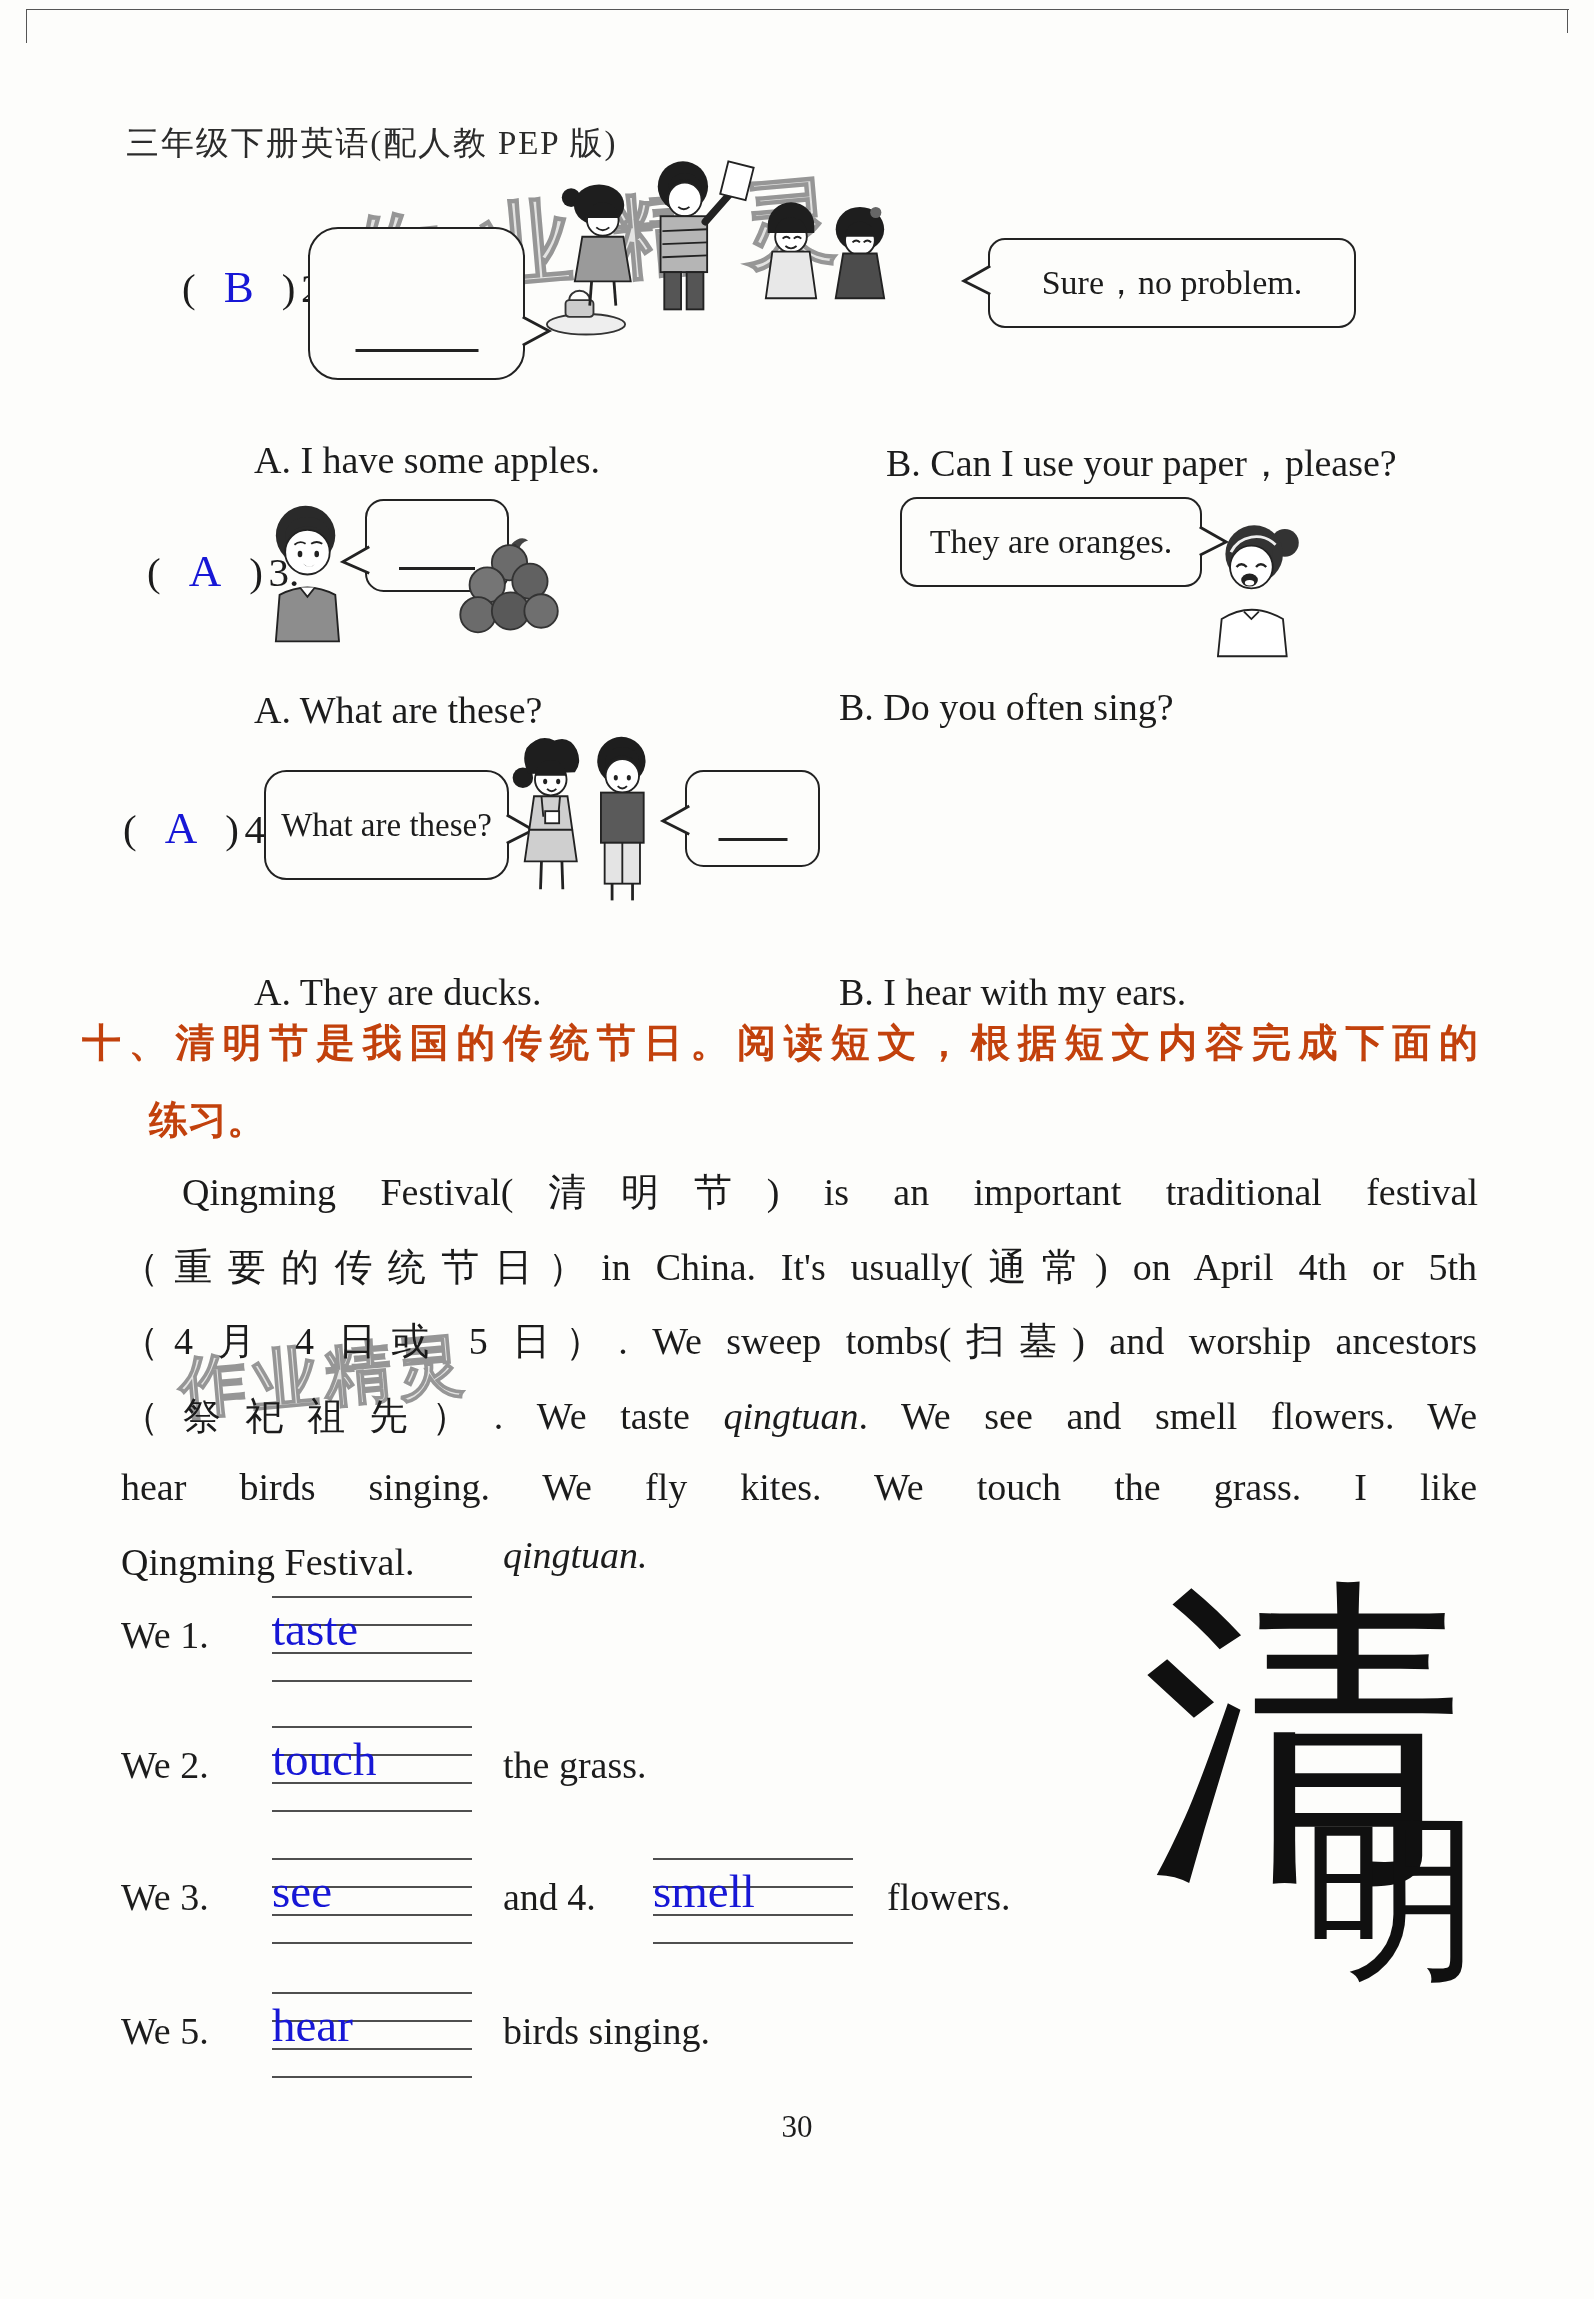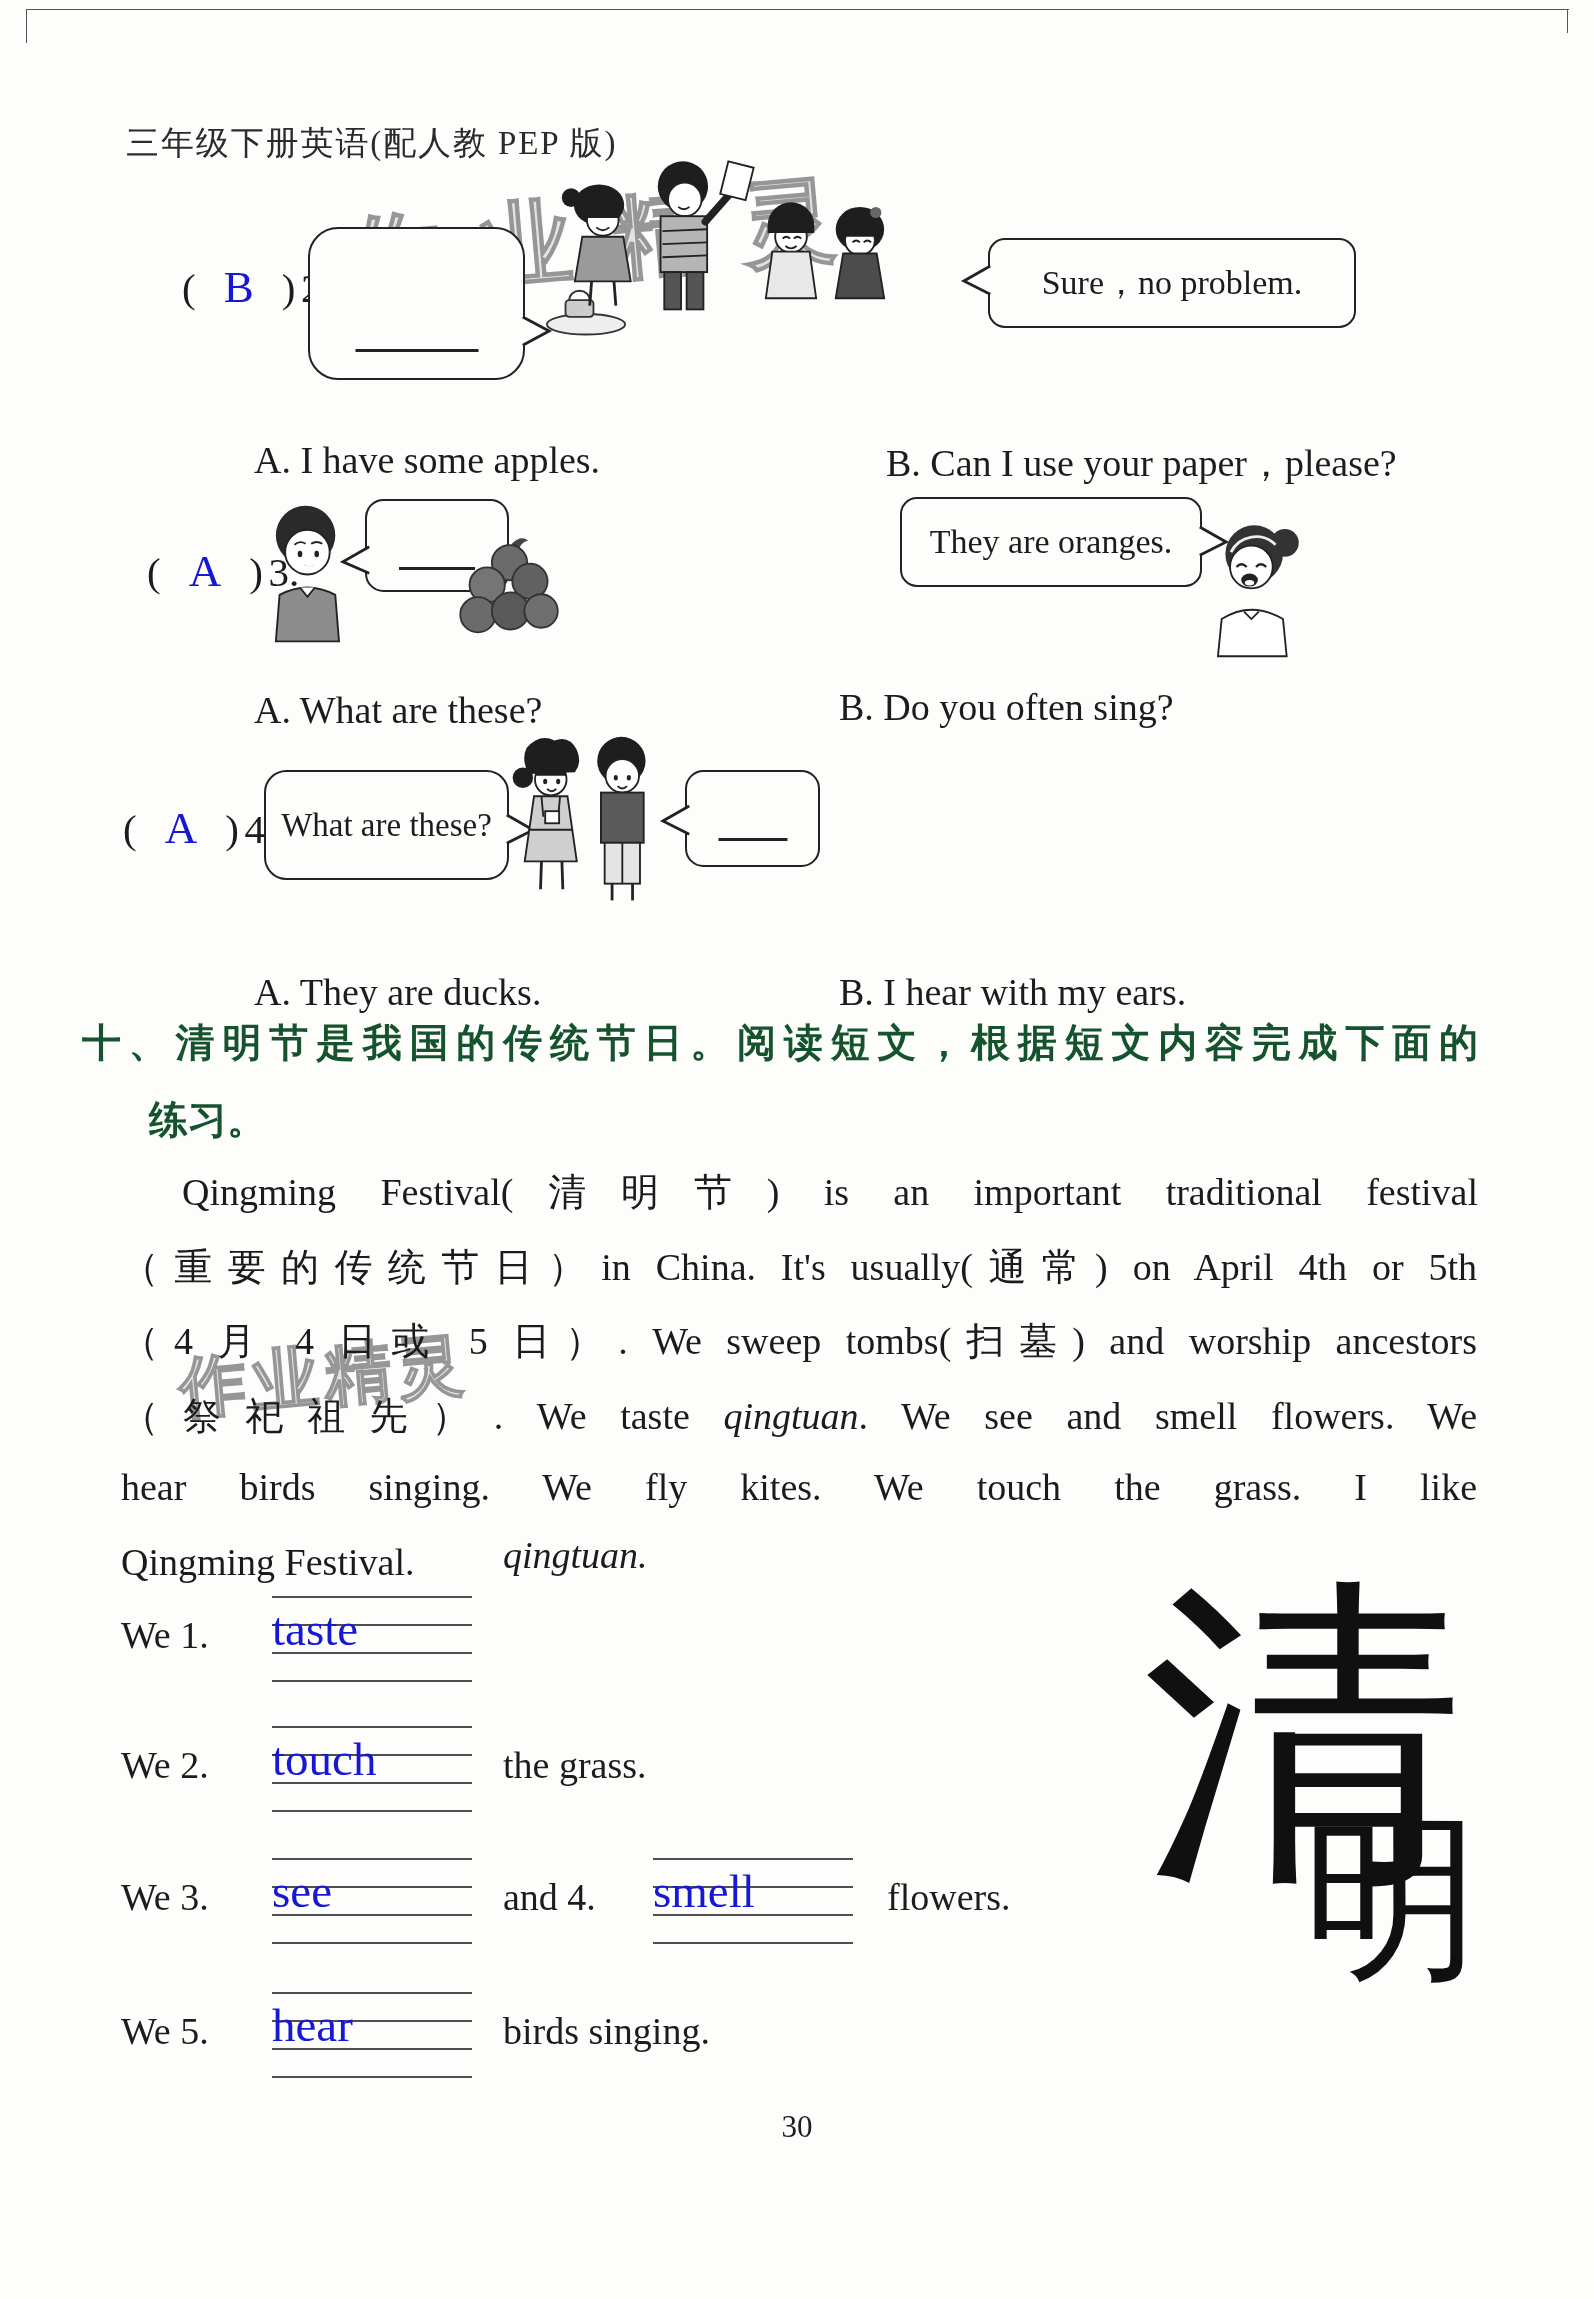--- a/index.html
+++ b/index.html
@@ -36,21 +36,21 @@
     display:flex; align-items:center; justify-content:center; font-size:34px; white-space:nowrap;
   }
   .bubble .blankline{position:absolute; left:50%; transform:translateX(-50%); bottom:26px; width:112px; border-bottom:3.7px solid #222;}
   .tail{position:absolute; width:32px; height:34px; overflow:visible;}
   .tail svg{overflow:visible;}
 
   
   .opt{position:absolute; font-size:38px; white-space:nowrap;}
 
   
-  .sec-head{position:absolute; font-family:"Liberation Sans", sans-serif; font-weight:700; font-size:39px; color:#14532d;}
+  .sec-head{position:absolute; font-family:"Liberation Sans", sans-serif; font-weight:700; font-size:39px; color:#c2410c;}
   .sec-head.justify{text-align:justify; text-align-last:justify;}
 
   
   .p-line{position:absolute; font-size:38px; color:#1b1b1b; white-space:normal;}
   .p-just{text-align:justify; text-align-last:justify;}
   .italic{font-style:italic;}
 
   
   .fb-label,.fb-after,.fb-mid{position:absolute; font-size:38px; white-space:nowrap;}
   .wgrid{

